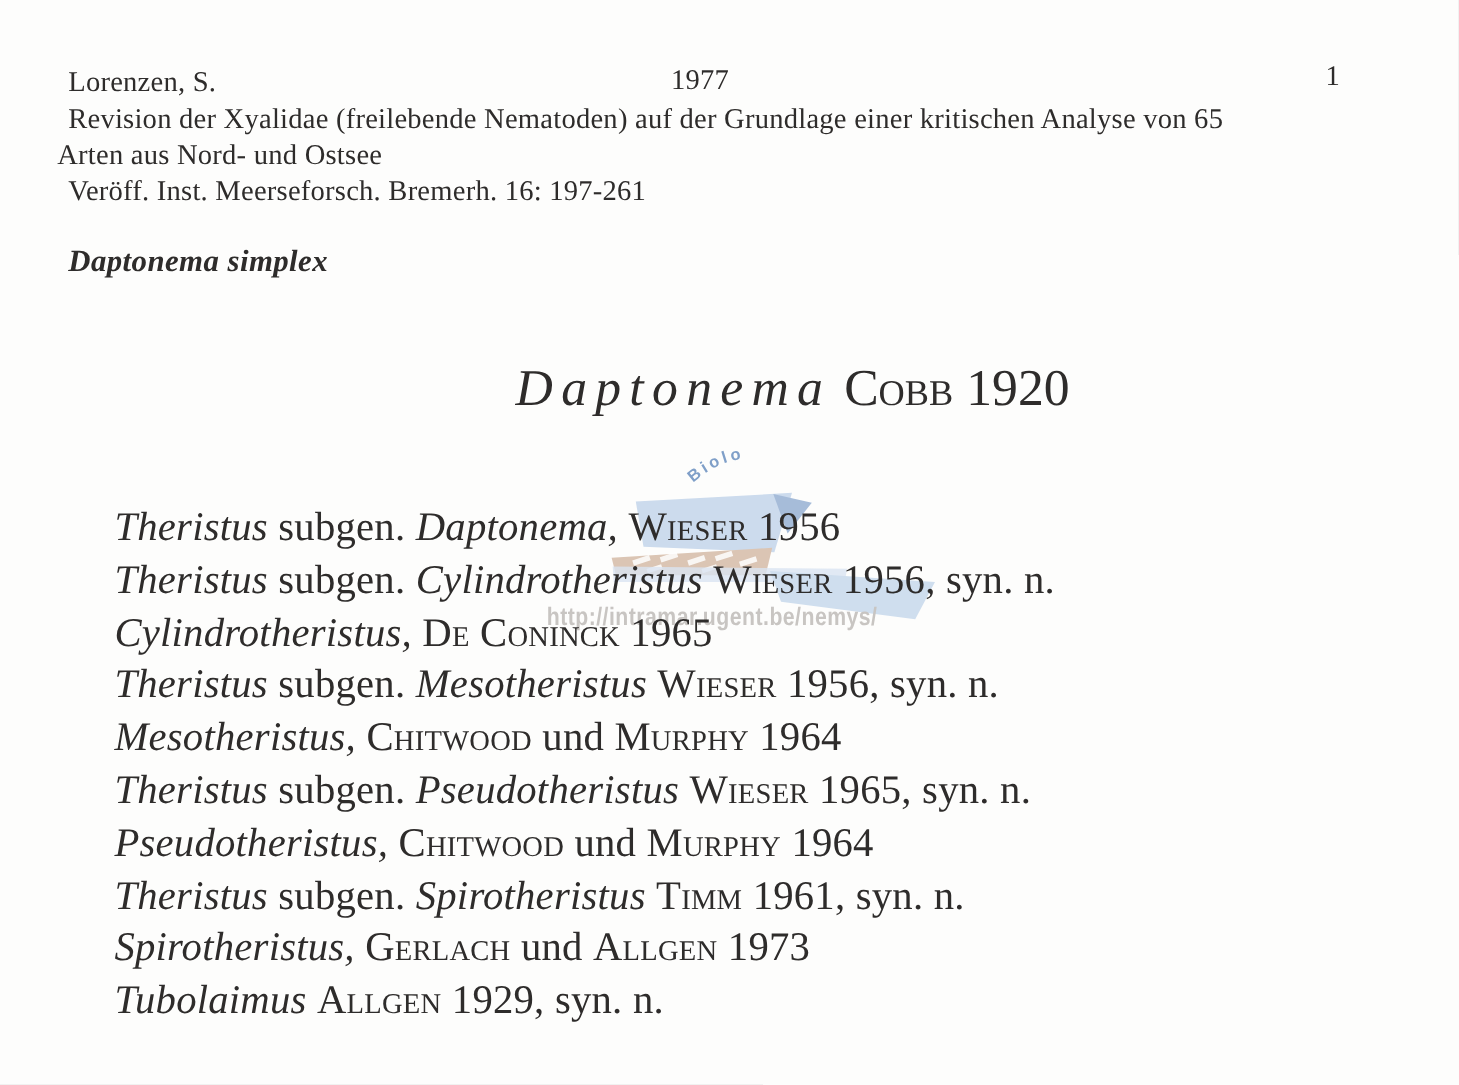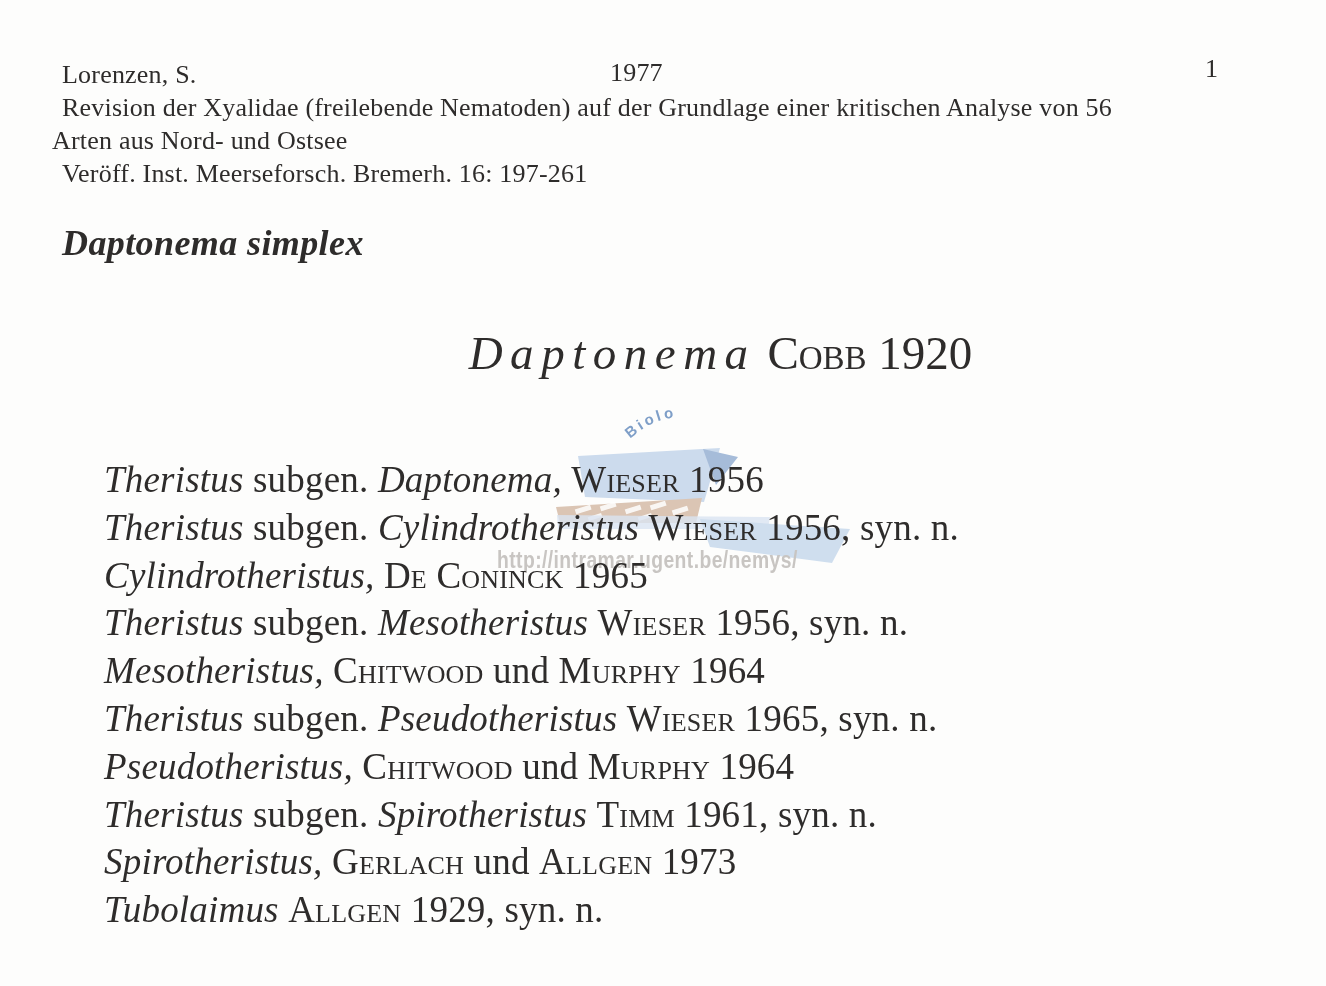--- a/index.html
+++ b/index.html
@@ -19,21 +19,21 @@
   .author   { left: 62px;  top: 60px; }
   .year     { left: 610px; top: 58px; }
   .pagenum  { left: 1205px; top: 54px; }
   .titleln1 { left: 62px;  top: 93px; }
   .titleln2 { left: 52px;  top: 126px; }
   .journal  { left: 62px;  top: 159px; }
 
   
   .species {
     left: 62px; top: 222px;
-    font-size: 36px; font-weight: bold; font-style: italic;
+    font-size: 28px; font-weight: bold; font-style: italic;
     letter-spacing: 0.4px;
   }
 
   
   .genus-heading {
     left: 0; right: 0; top: 326px;
     text-align: center;
     padding-left: 115px;
     font-size: 47px;
     white-space: nowrap;
@@ -102,21 +102,21 @@
       <polygon points="700,518 850,528 832,562 710,546" fill="#cfdeee"></polygon>
     </svg>
     <div class="abs wm-url">http://intramar.ugent.be/nemys/</div>
   </div>
 
   <div class="abs content-layer" style="left:0;top:0;width:100%;height:100%;">
 
     <div class="abs hdr author">Lorenzen, S.</div>
     <div class="abs hdr year">1977</div>
     <div class="abs hdr pagenum">1</div>
-    <div class="abs hdr titleln1">Revision der Xyalidae (freilebende Nematoden) auf der Grundlage einer kritischen Analyse von 56</div>
+    <div class="abs hdr titleln1">Revision der Xyalidae (freilebende Nematoden) auf der Grundlage einer kritischen Analyse von 65</div>
     <div class="abs hdr titleln2">Arten aus Nord- und Ostsee</div>
     <div class="abs hdr journal">Veröff. Inst. Meerseforsch. Bremerh. 16: 197-261</div>
 
     <div class="abs species">Daptonema simplex</div>
 
     <div class="abs genus-heading"><span class="st-isp">Daptonema</span><span class="st-r"> </span><span class="st-sc">Cobb</span><span class="st-r"> 1920</span></div>
 
     <div class="abs syn-list">
         <div class="syn-line"><span class="st-i">Theristus</span><span class="st-r"> subgen. </span><span class="st-i">Daptonema,</span><span class="st-r"> </span><span class="st-sc">Wieser</span><span class="st-r"> 1956</span></div>
         <div class="syn-line"><span class="st-i">Theristus</span><span class="st-r"> subgen. </span><span class="st-i">Cylindrotheristus</span><span class="st-r"> </span><span class="st-sc">Wieser</span><span class="st-r"> 1956, syn. n.</span></div>

